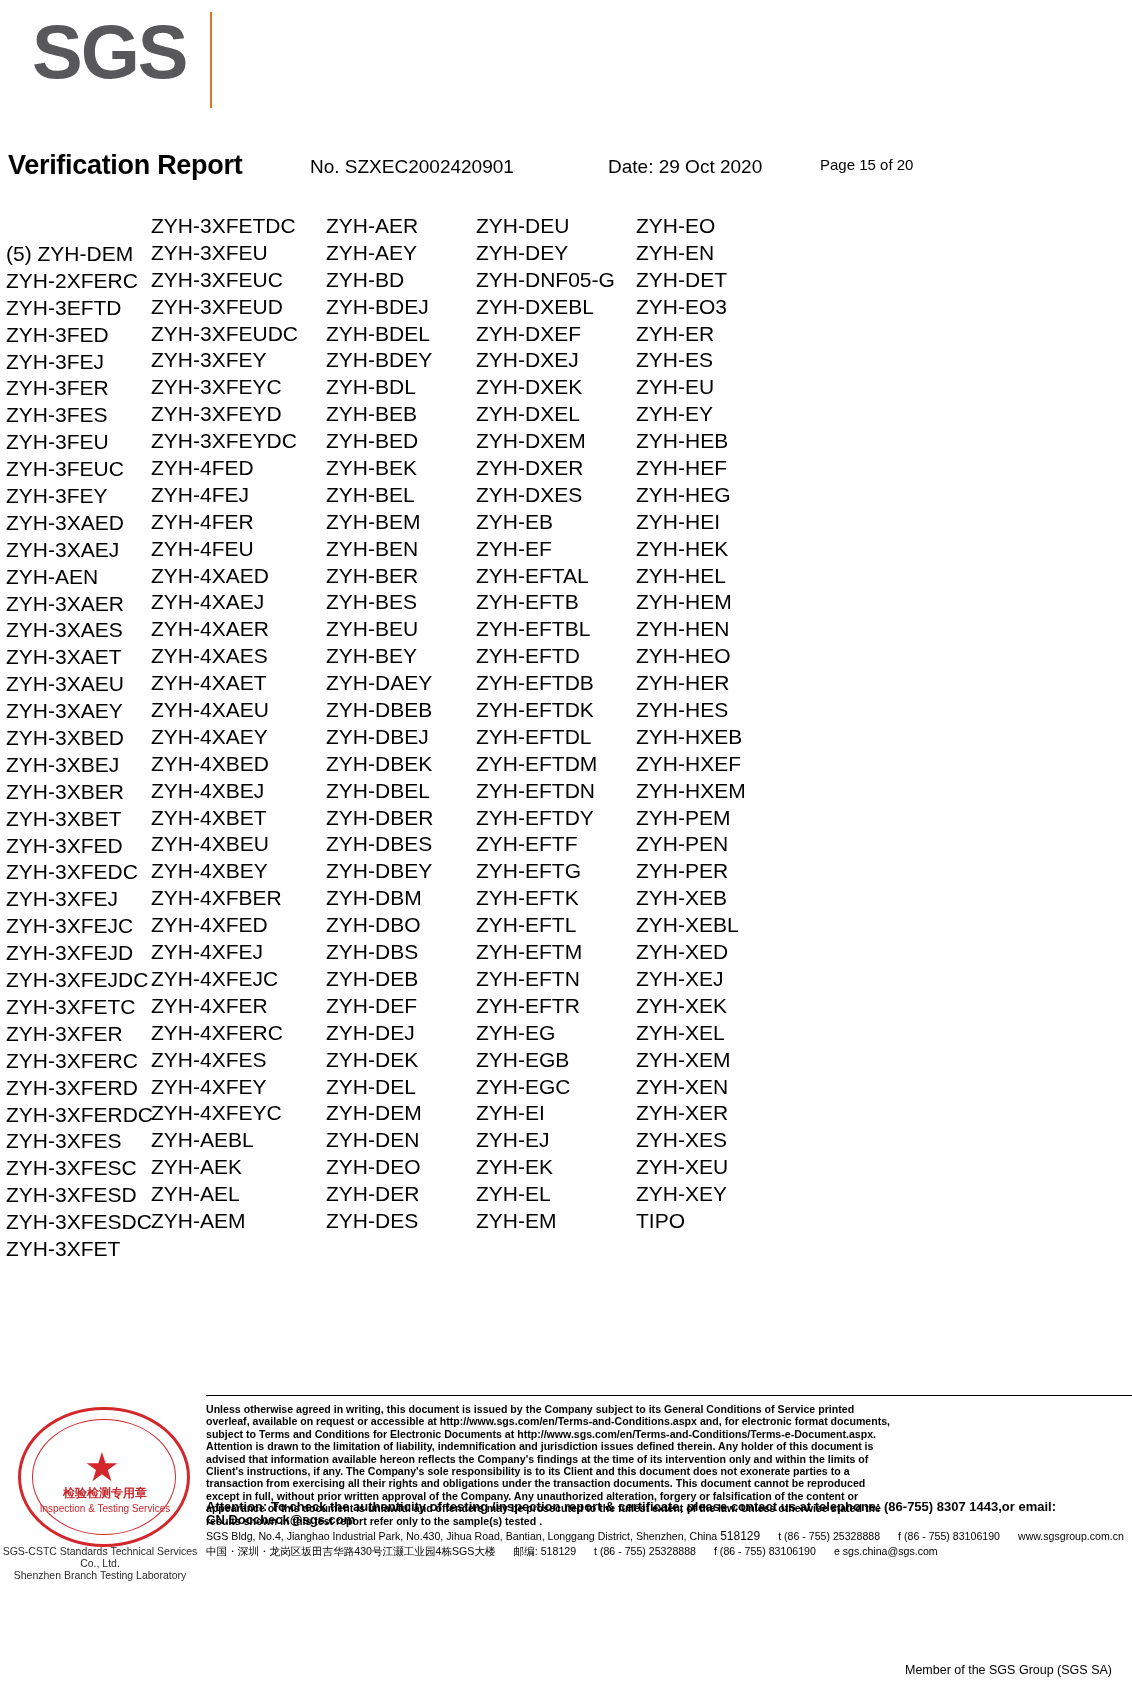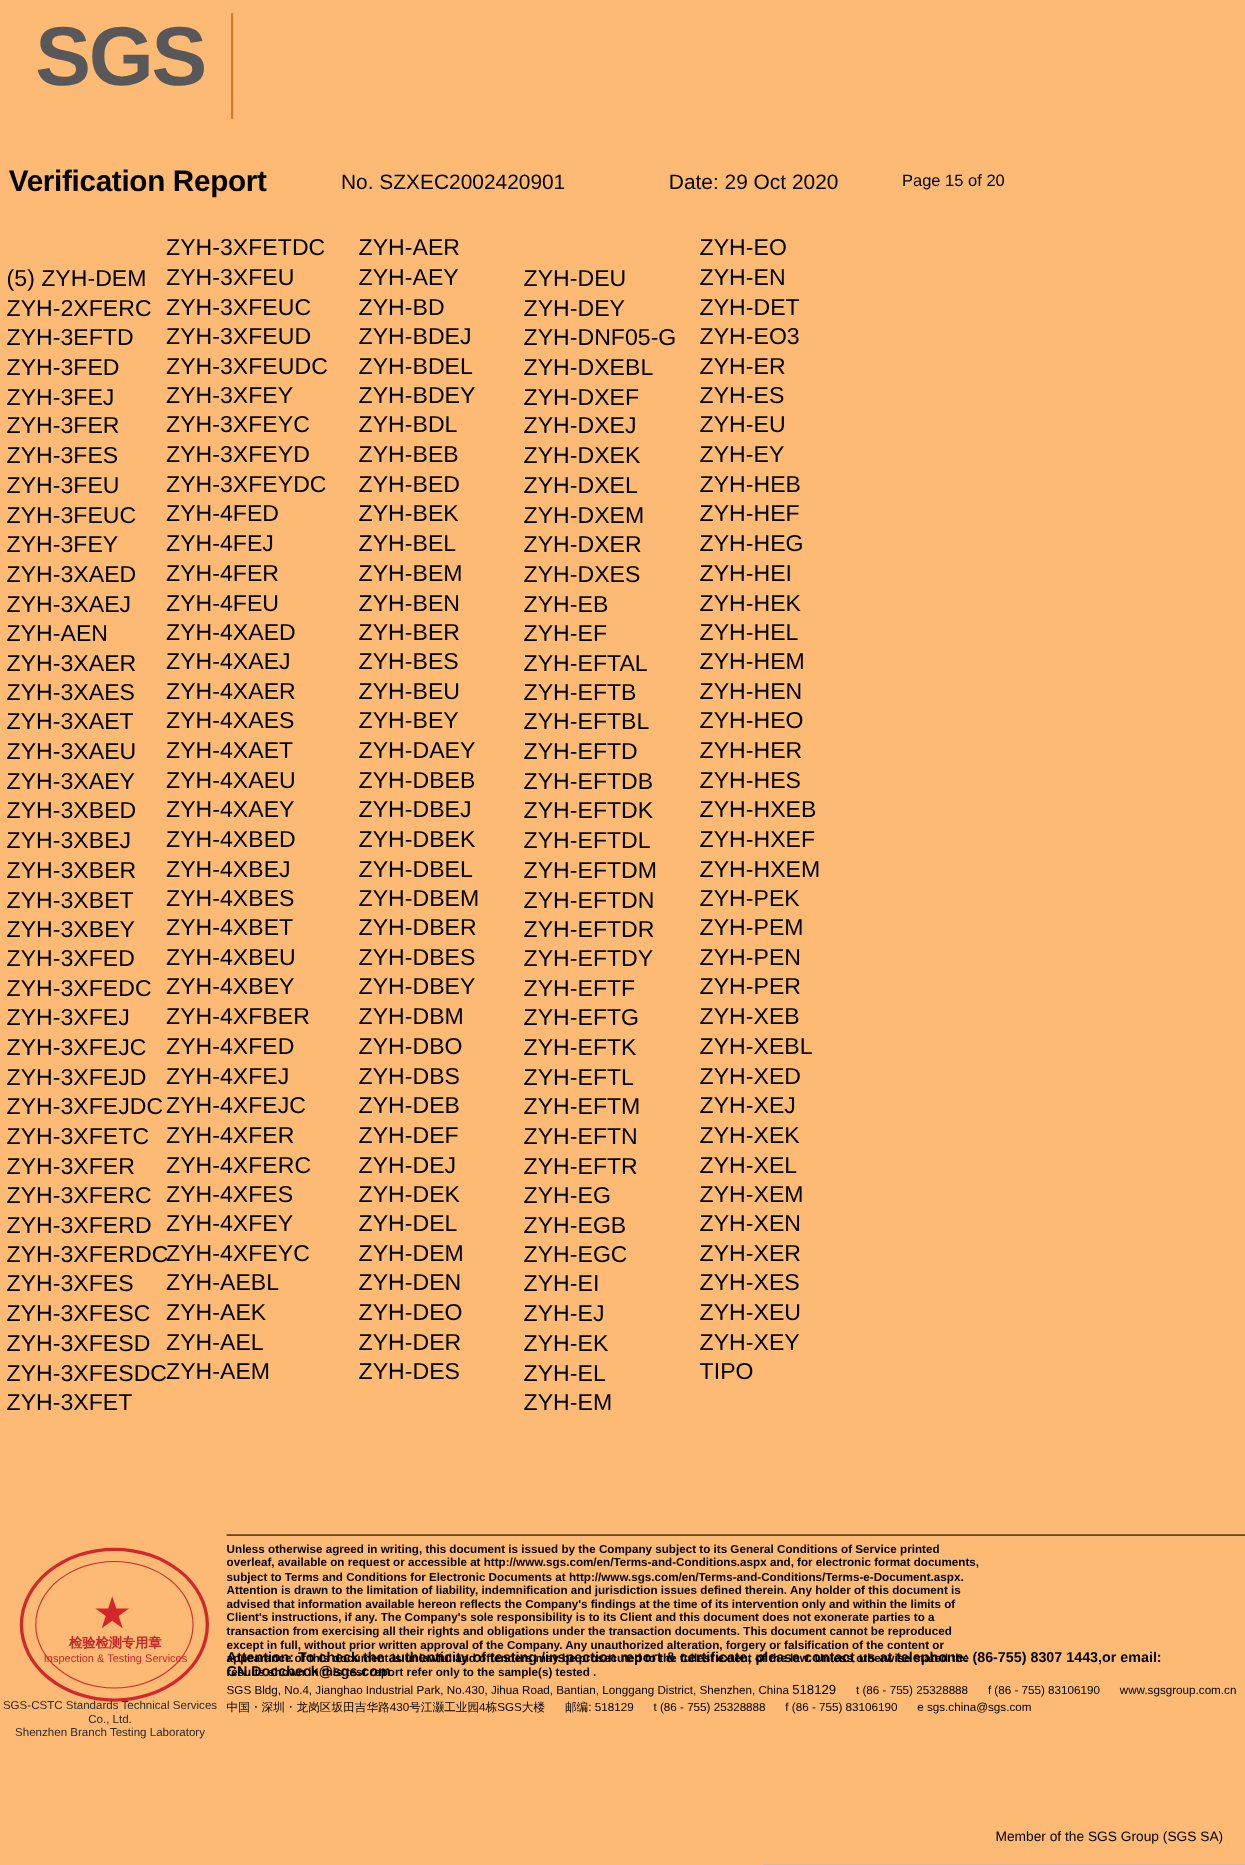--- a/index.html
+++ b/index.html
@@ -4,21 +4,21 @@
 <style>
   html, body {
     margin: 0;
     padding: 0;
     background: #b9b9b9;
   }
   .page {
     position: relative;
     width: 1132px;
     height: 1695px;
-    background: #fdba74;
+    background: #ffffff;
     font-family: "Liberation Sans", sans-serif;
     color: #000;
     overflow: hidden;
     box-sizing: border-box;
   }
   
   .logo {
     position: absolute;
     left: 32px;
     top: 14px;
@@ -87,21 +87,21 @@
   }
   .cell {
     display: inline-block;
     vertical-align: top;
     white-space: nowrap;
     overflow: visible;
   }
   .c0 { width: 145px; margin-top: 28px; }
   .c1 { width: 175px; }
   .c2 { width: 150px; }
-  .c3 { width: 160px; margin-top: 28px; }
+  .c3 { width: 160px; }
   .c4 { width: 160px; }
   
   .footer {
     position: absolute;
     left: 0;
     top: 1395px;
     width: 1132px;
   }
   .footer-rule {
     position: absolute;
@@ -255,21 +255,20 @@
       <div class="list-row"><span class="cell c0">ZYH-AEN</span><span class="cell c1">ZYH-4FEU</span><span class="cell c2">ZYH-BEN</span><span class="cell c3">ZYH-EF</span><span class="cell c4">ZYH-HEK</span></div>
       <div class="list-row"><span class="cell c0">ZYH-3XAER</span><span class="cell c1">ZYH-4XAED</span><span class="cell c2">ZYH-BER</span><span class="cell c3">ZYH-EFTAL</span><span class="cell c4">ZYH-HEL</span></div>
       <div class="list-row"><span class="cell c0">ZYH-3XAES</span><span class="cell c1">ZYH-4XAEJ</span><span class="cell c2">ZYH-BES</span><span class="cell c3">ZYH-EFTB</span><span class="cell c4">ZYH-HEM</span></div>
       <div class="list-row"><span class="cell c0">ZYH-3XAET</span><span class="cell c1">ZYH-4XAER</span><span class="cell c2">ZYH-BEU</span><span class="cell c3">ZYH-EFTBL</span><span class="cell c4">ZYH-HEN</span></div>
       <div class="list-row"><span class="cell c0">ZYH-3XAEU</span><span class="cell c1">ZYH-4XAES</span><span class="cell c2">ZYH-BEY</span><span class="cell c3">ZYH-EFTD</span><span class="cell c4">ZYH-HEO</span></div>
       <div class="list-row"><span class="cell c0">ZYH-3XAEY</span><span class="cell c1">ZYH-4XAET</span><span class="cell c2">ZYH-DAEY</span><span class="cell c3">ZYH-EFTDB</span><span class="cell c4">ZYH-HER</span></div>
       <div class="list-row"><span class="cell c0">ZYH-3XBED</span><span class="cell c1">ZYH-4XAEU</span><span class="cell c2">ZYH-DBEB</span><span class="cell c3">ZYH-EFTDK</span><span class="cell c4">ZYH-HES</span></div>
       <div class="list-row"><span class="cell c0">ZYH-3XBEJ</span><span class="cell c1">ZYH-4XAEY</span><span class="cell c2">ZYH-DBEJ</span><span class="cell c3">ZYH-EFTDL</span><span class="cell c4">ZYH-HXEB</span></div>
       <div class="list-row"><span class="cell c0">ZYH-3XBER</span><span class="cell c1">ZYH-4XBED</span><span class="cell c2">ZYH-DBEK</span><span class="cell c3">ZYH-EFTDM</span><span class="cell c4">ZYH-HXEF</span></div>
       <div class="list-row"><span class="cell c0">ZYH-3XBET</span><span class="cell c1">ZYH-4XBEJ</span><span class="cell c2">ZYH-DBEL</span><span class="cell c3">ZYH-EFTDN</span><span class="cell c4">ZYH-HXEM</span></div>
-      <div class="list-row"><span class="cell c0">ZYH-3XBEY</span><span class="cell c1">ZYH-4XBES</span><span class="cell c2">ZYH-DBEM</span><span class="cell c3">ZYH-EFTDR</span><span class="cell c4">ZYH-PEK</span></div>
       <div class="list-row"><span class="cell c0">ZYH-3XFED</span><span class="cell c1">ZYH-4XBET</span><span class="cell c2">ZYH-DBER</span><span class="cell c3">ZYH-EFTDY</span><span class="cell c4">ZYH-PEM</span></div>
       <div class="list-row"><span class="cell c0">ZYH-3XFEDC</span><span class="cell c1">ZYH-4XBEU</span><span class="cell c2">ZYH-DBES</span><span class="cell c3">ZYH-EFTF</span><span class="cell c4">ZYH-PEN</span></div>
       <div class="list-row"><span class="cell c0">ZYH-3XFEJ</span><span class="cell c1">ZYH-4XBEY</span><span class="cell c2">ZYH-DBEY</span><span class="cell c3">ZYH-EFTG</span><span class="cell c4">ZYH-PER</span></div>
       <div class="list-row"><span class="cell c0">ZYH-3XFEJC</span><span class="cell c1">ZYH-4XFBER</span><span class="cell c2">ZYH-DBM</span><span class="cell c3">ZYH-EFTK</span><span class="cell c4">ZYH-XEB</span></div>
       <div class="list-row"><span class="cell c0">ZYH-3XFEJD</span><span class="cell c1">ZYH-4XFED</span><span class="cell c2">ZYH-DBO</span><span class="cell c3">ZYH-EFTL</span><span class="cell c4">ZYH-XEBL</span></div>
       <div class="list-row"><span class="cell c0">ZYH-3XFEJDC</span><span class="cell c1">ZYH-4XFEJ</span><span class="cell c2">ZYH-DBS</span><span class="cell c3">ZYH-EFTM</span><span class="cell c4">ZYH-XED</span></div>
       <div class="list-row"><span class="cell c0">ZYH-3XFETC</span><span class="cell c1">ZYH-4XFEJC</span><span class="cell c2">ZYH-DEB</span><span class="cell c3">ZYH-EFTN</span><span class="cell c4">ZYH-XEJ</span></div>
       <div class="list-row"><span class="cell c0">ZYH-3XFER</span><span class="cell c1">ZYH-4XFER</span><span class="cell c2">ZYH-DEF</span><span class="cell c3">ZYH-EFTR</span><span class="cell c4">ZYH-XEK</span></div>
       <div class="list-row"><span class="cell c0">ZYH-3XFERC</span><span class="cell c1">ZYH-4XFERC</span><span class="cell c2">ZYH-DEJ</span><span class="cell c3">ZYH-EG</span><span class="cell c4">ZYH-XEL</span></div>
       <div class="list-row"><span class="cell c0">ZYH-3XFERD</span><span class="cell c1">ZYH-4XFES</span><span class="cell c2">ZYH-DEK</span><span class="cell c3">ZYH-EGB</span><span class="cell c4">ZYH-XEM</span></div>

